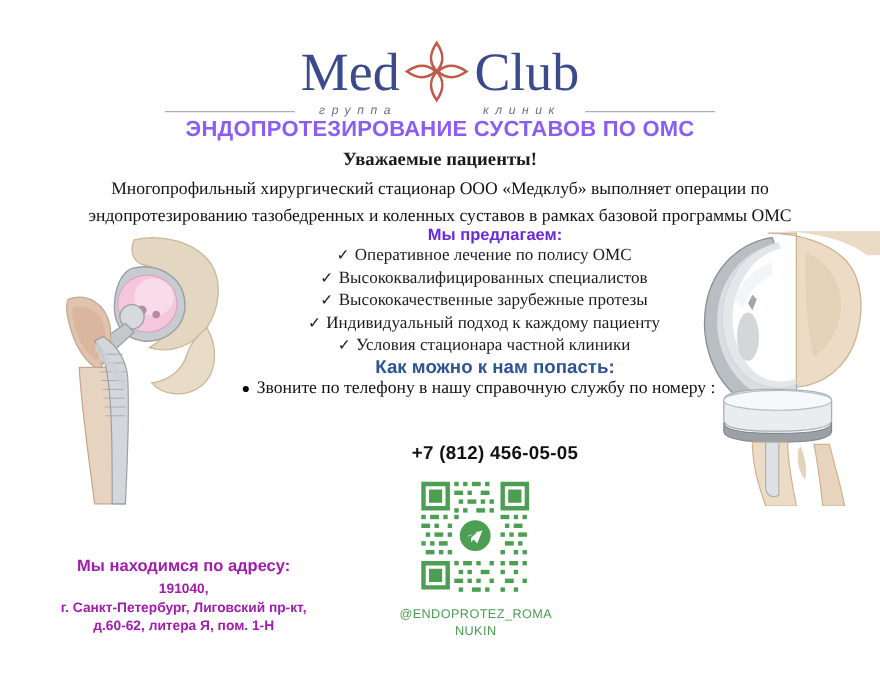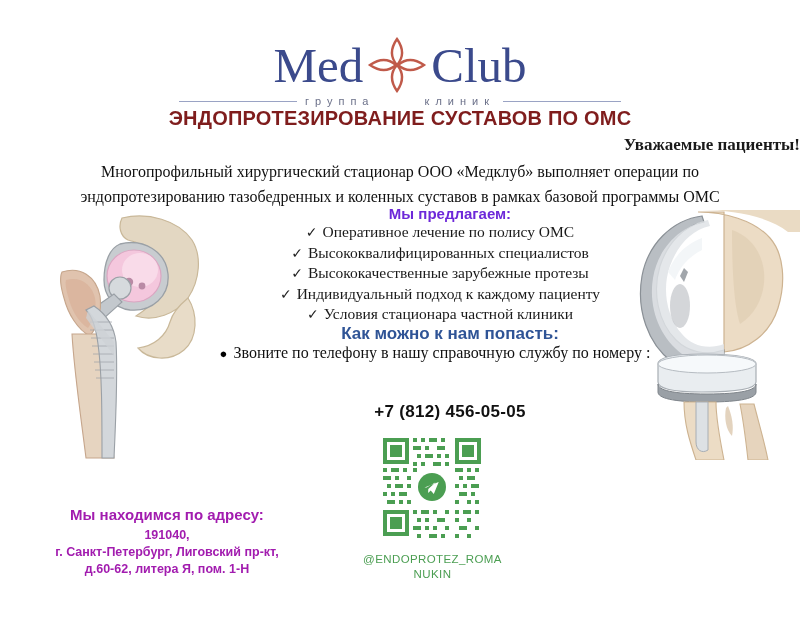--- a/index.html
+++ b/index.html
@@ -45,21 +45,22 @@
     width: 60px;
     height: 58px;
     position: relative;
     display: inline-block;
   }
   .logo-sub {
     margin-top: 1px;
     display: flex;
     align-items: center;
     justify-content: center;
-    gap: 2px;
+    gap: 16px;
+    font-style: italic;
   }
   .sub-rule {
     height: 1px;
     background: #9aa3c4;
     width: 118px;
   }
   .sub-txt {
     font-family: "Liberation Sans", sans-serif;
     font-size: 11px;
     color: #6b7089;
@@ -72,29 +73,29 @@
   
   .headline {
     position: absolute;
     top: 93px;
     left: 0;
     width: 800px;
     text-align: center;
     font-family: "Liberation Sans", sans-serif;
     font-weight: bold;
     font-size: 20px;
-    color: #7f1d1d;
+    color: #8b5cf6;
     letter-spacing: 0.2px;
   }
   .greeting {
     position: absolute;
     top: 121px;
     left: 0;
     width: 800px;
-    text-align: right;
+    text-align: center;
     font-size: 17px;
     font-weight: bold;
     color: #1a1a1a;
   }
   .intro {
     position: absolute;
     top: 145px;
     left: 60px;
     width: 680px;
     text-align: center;

